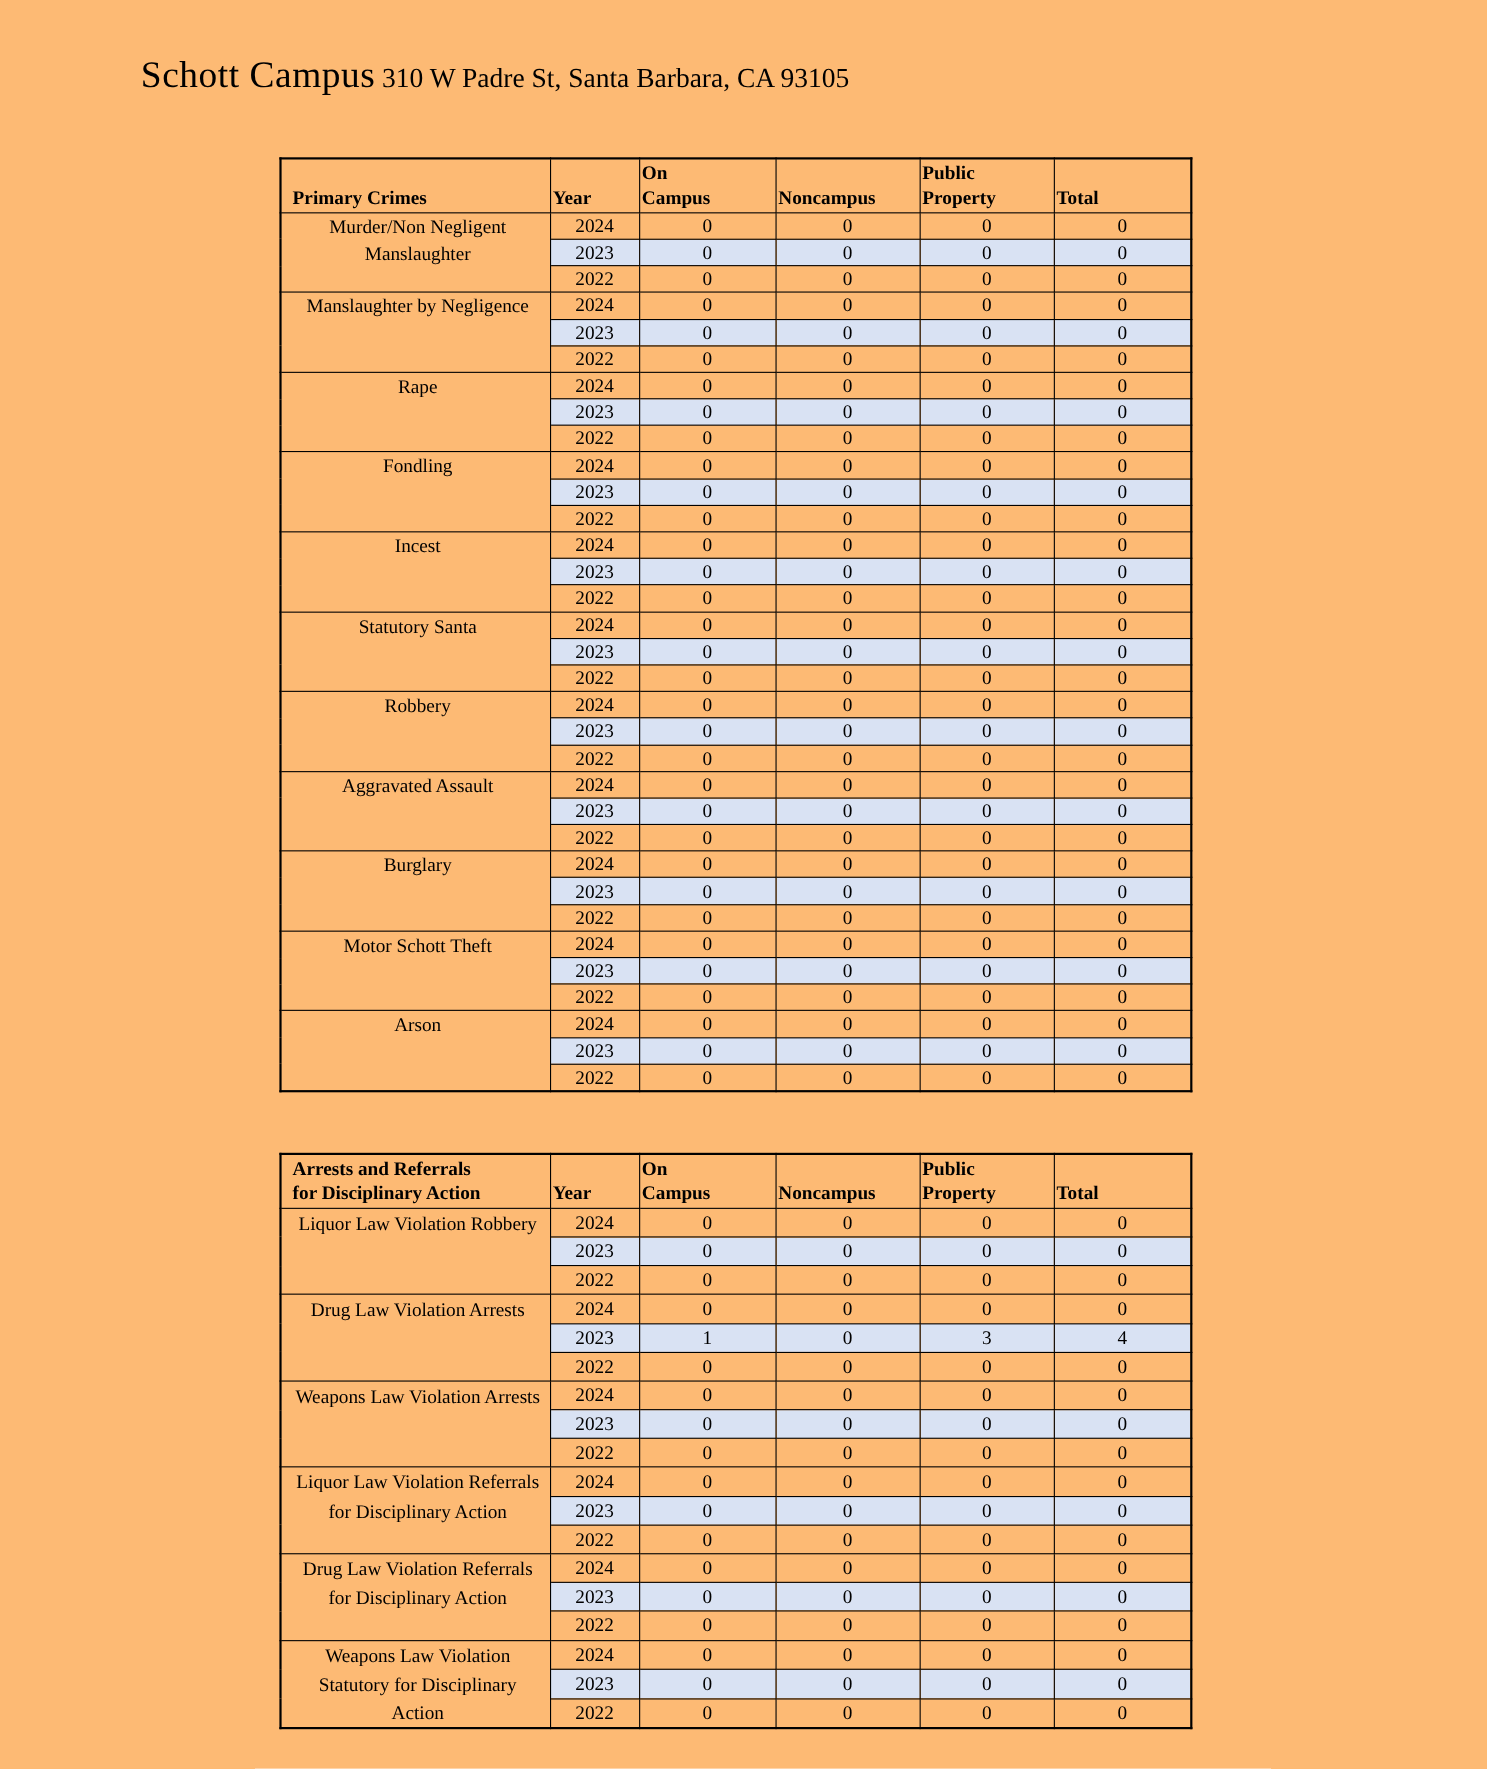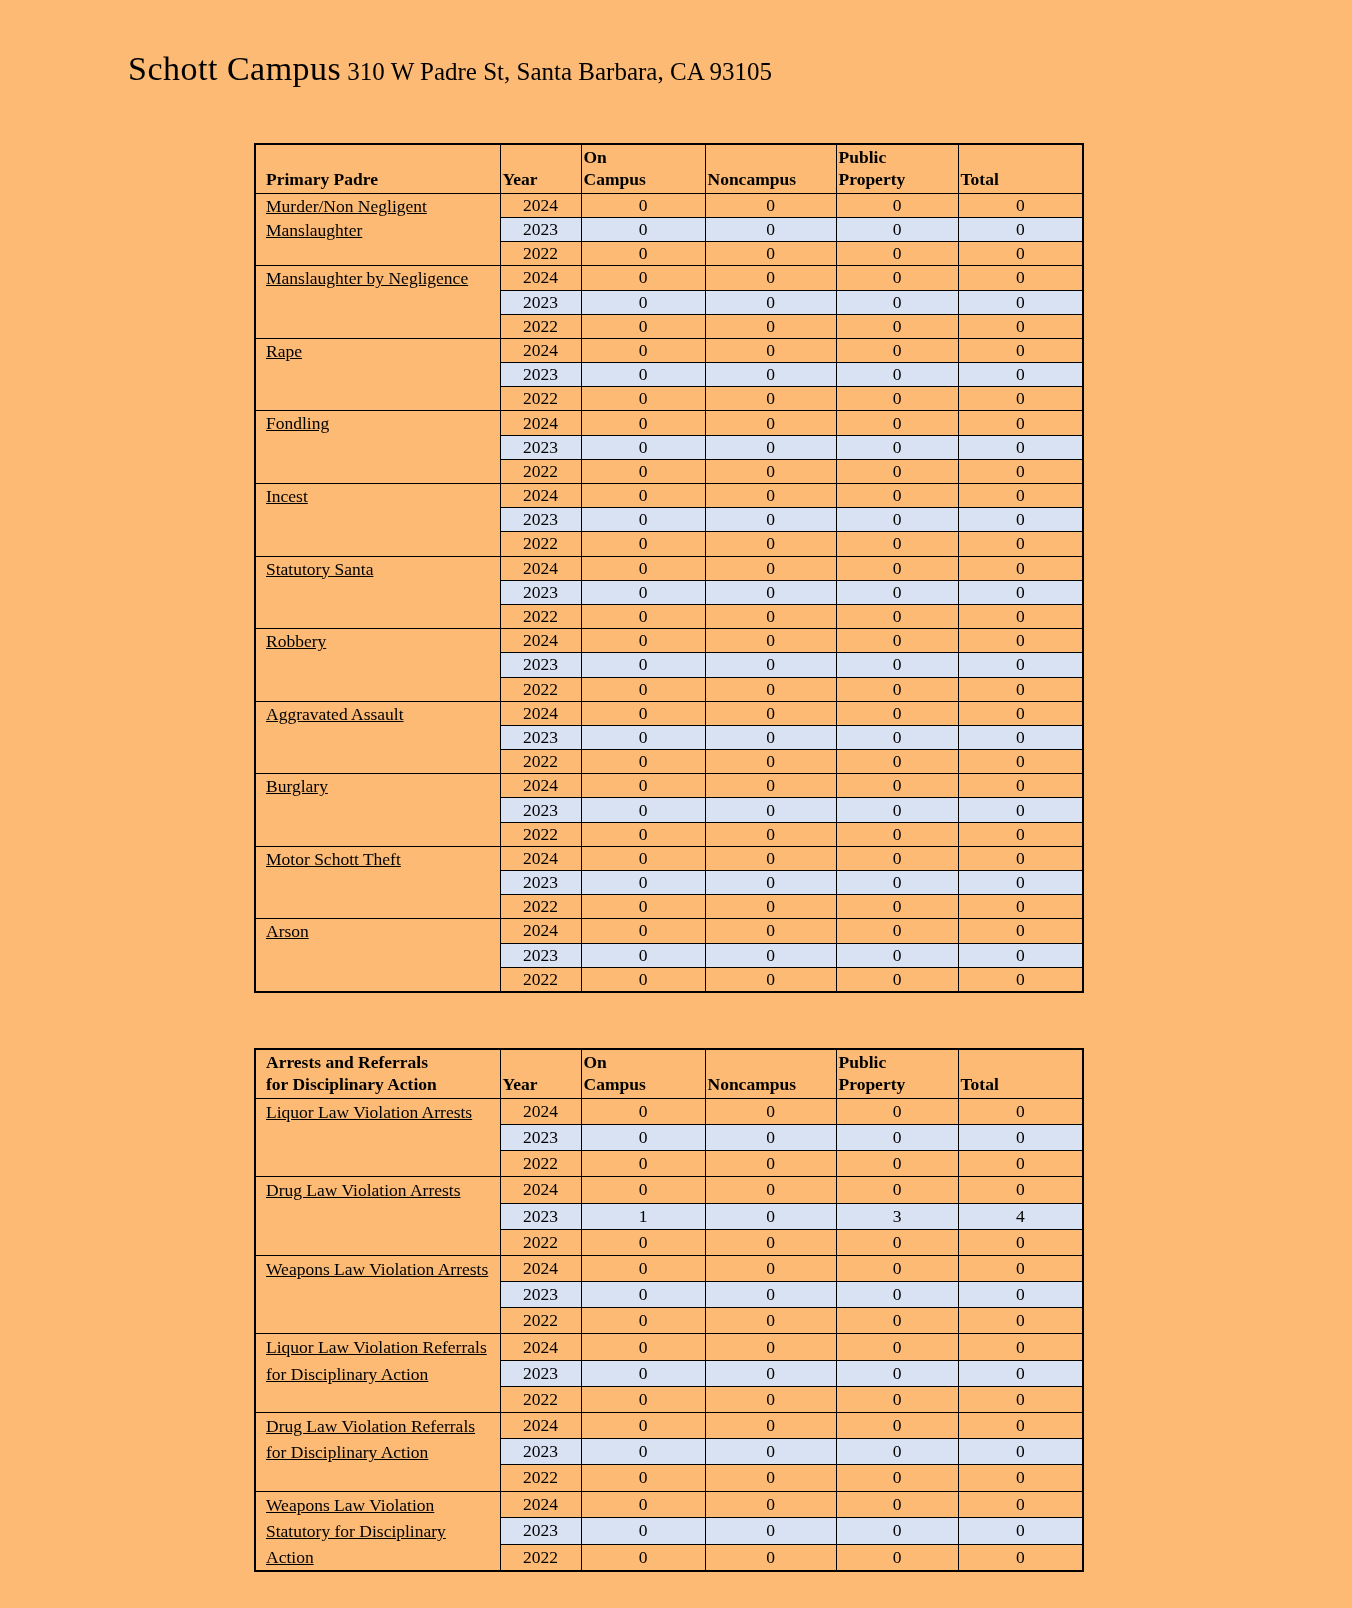--- a/index.html
+++ b/index.html
@@ -61,24 +61,23 @@
   table.stats th.name {
     text-align: left;
     padding-left: 10px;
   }
   table.stats td {
     text-align: center;
     vertical-align: middle;
     padding: 0;
   }
   table.stats td.name {
-    text-align: left;
+    text-align: center;
     vertical-align: top;
     padding: 0 6px 0 10px;
-    text-decoration: underline;
   }
   .tbl1 table.stats tbody td { height: 23.2px; }
   .tbl2 table.stats tbody td { height: 25.2px; }
   .tbl1 table.stats td.name { line-height: 24.2px; }
   .tbl2 table.stats td.name { line-height: 26.2px; }
   table.stats tr.hl td { background: var(--hl, #d9e2f3); }
 </style>
 </head>
 <body>
 
@@ -91,21 +90,21 @@
         <colgroup>
           <col style="width: 245px;">
           <col style="width: 81px;">
           <col style="width: 124px;">
           <col style="width: 131px;">
           <col style="width: 122px;">
           <col style="width: 125px;">
         </colgroup>
         <thead>
           <tr>
-            <th class="name">Primary Padre</th>
+            <th class="name">Primary Crimes</th>
             <th>Year</th>
             <th>On
 Campus</th>
             <th>Noncampus</th>
             <th>Public
 Property</th>
             <th>Total</th>
           </tr>
         </thead>
         <tbody>
@@ -372,21 +371,21 @@
             <th>On
 Campus</th>
             <th>Noncampus</th>
             <th>Public
 Property</th>
             <th>Total</th>
           </tr>
         </thead>
         <tbody>
           <tr>
-            <td rowspan="3" class="name">Liquor Law Violation Arrests</td>
+            <td rowspan="3" class="name">Liquor Law Violation Robbery</td>
             <td>2024</td>
             <td>0</td>
             <td>0</td>
             <td>0</td>
             <td>0</td>
           </tr>
           <tr class="hl">
             <td>2023</td>
             <td>0</td>
             <td>0</td>

